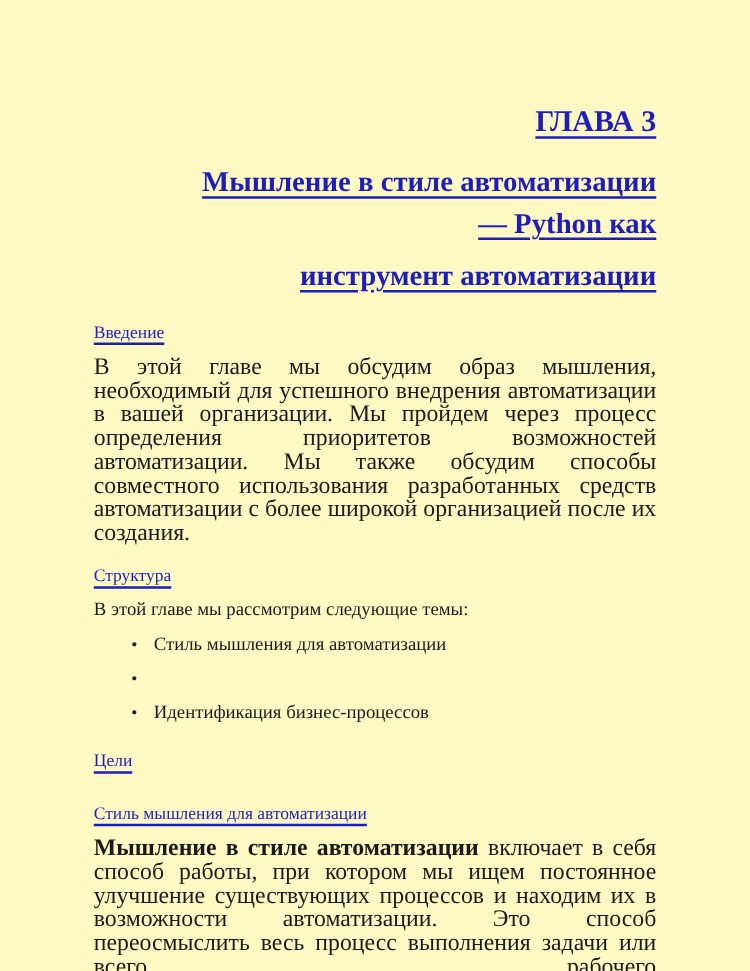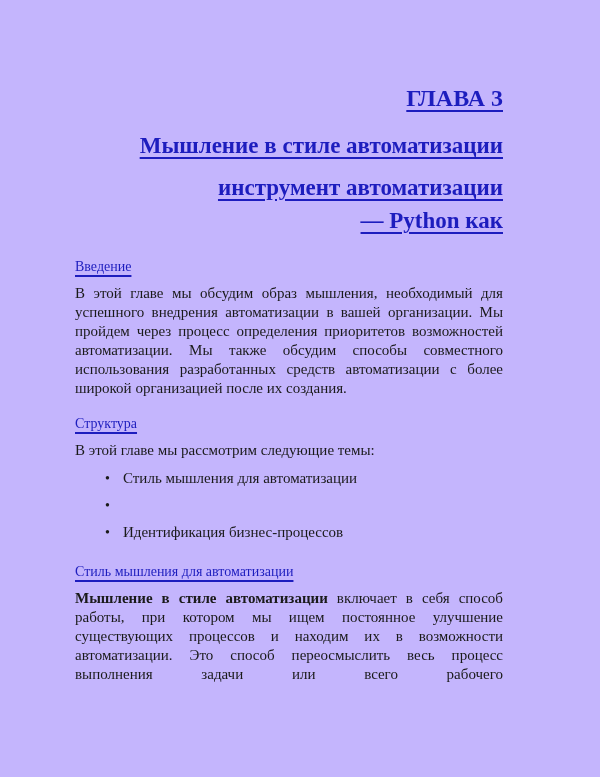--- a/index.html
+++ b/index.html
@@ -5,23 +5,23 @@
   html, body {
     margin: 0;
     padding: 0;
     background: #ffffff;
   }
   .page {
     position: relative;
     width: 600px;
     height: 777px;
     margin: 0 auto;
-    background: #c4b5fd;
+    background: #fef9c3;
     box-sizing: border-box;
-    padding: 84px 97px 30px 75px;
+    padding: 84px 75px 30px 75px;
     overflow: hidden;
     font-family: "Liberation Serif", "DejaVu Serif", serif;
     color: #1a1a1a;
   }
   
   .chapter-label {
     font-size: 24px;
     line-height: 28px;
     font-weight: bold;
     color: #1d1dbe;
@@ -54,21 +54,21 @@
     line-height: 25px;
     font-weight: normal;
     color: #1d1dbe;
     text-decoration: underline;
     text-decoration-thickness: 2px;
     text-underline-offset: 4px;
     margin: 17px 0 5px 0;
   }
   
   p.body-text {
-    font-size: 15px;
+    font-size: 19px;
     line-height: 19px;
     margin: 0;
     text-align: justify;
   }
   p.body-text.continued {
     text-align-last: justify;
   }
   p.intro-line {
     font-size: 15px;
     line-height: 19px;
@@ -101,22 +101,22 @@
 </style>
 </head>
 <body>
 
 <div class="page">
 
   <div class="chapter-label">ГЛАВА 3</div>
 
   <div class="chapter-title">
     <div class="line">Мышление в стиле автоматизации</div>
+    <div class="line">— Python как</div>
     <div class="line spaced">инструмент автоматизации</div>
-    <div class="line">— Python как</div>
   </div>
 
   <div class="section">
     <h2 class="section-heading">Введение</h2>
     <p class="body-text">В этой главе мы обсудим образ мышления, необходимый для успешного внедрения автоматизации в вашей организации. Мы пройдем через процесс определения приоритетов возможностей автоматизации. Мы также обсудим способы совместного использования разработанных средств автоматизации с более широкой организацией после их создания.</p>
   </div>
 
   <div class="section section-gap-sm">
     <h2 class="section-heading">Структура</h2>
     <p class="intro-line">В этой главе мы рассмотрим следующие темы:</p>
@@ -129,20 +129,21 @@
         <span class="bullet-glyph">•</span>
       </div>
       <div class="bullet-row">
         <span class="bullet-glyph">•</span>
         <span>Идентификация бизнес-процессов</span>
       </div>
     </div>
   </div>
 
   <div class="section">
+    <h2 class="section-heading">Цели</h2>
   </div>
 
   <div class="section">
     <h2 class="section-heading">Стиль мышления для автоматизации</h2>
     <p class="body-text continued">
       <span class="bold-lead">Мышление в стиле автоматизации</span><span> включает в себя способ работы, при котором мы ищем постоянное улучшение существующих процессов и находим их в возможности автоматизации. Это способ переосмыслить весь процесс выполнения задачи или всего рабочего</span>
     </p>
   </div>
 
 </div>

